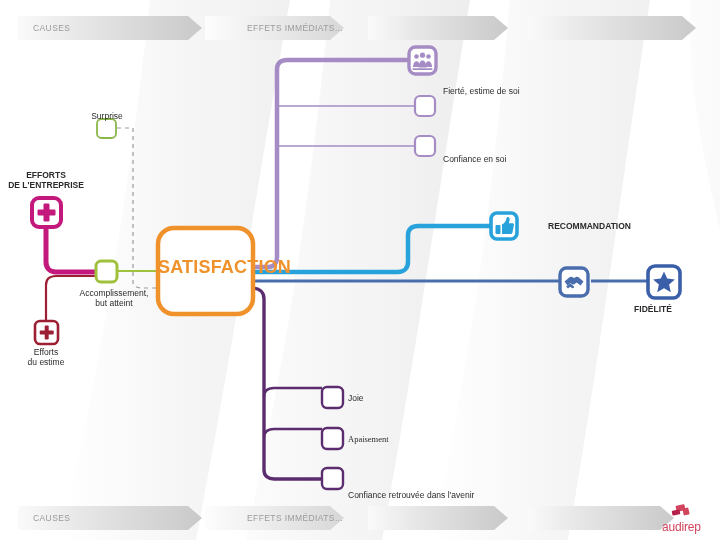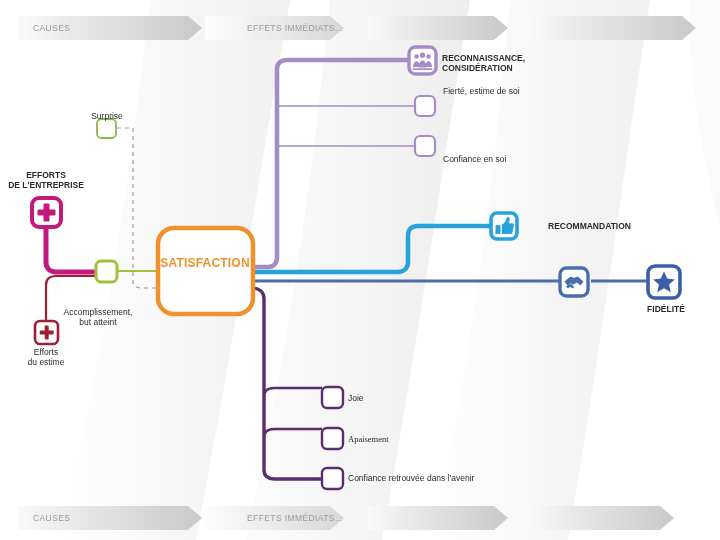--- a/index.html
+++ b/index.html
@@ -48,21 +48,21 @@
     letter-spacing: 0.4px;
     font-family: "Liberation Sans", sans-serif;
   }
   .satisfaction-label {
     position: absolute;
     left: 158px;
     top: 255px;
     width: 94px;
     text-align: center;
     color: #f0922b;
-    font-size: 12px;
+    font-size: 18px;
     font-weight: bold;
     line-height: 1.35;
     letter-spacing: 0.2px;
   }
   .logo-wrap {
     position: absolute;
     left: 662px;
     top: 504px;
     width: 52px;
     height: 30px;
@@ -295,39 +295,47 @@
     <div>DE L'ENTREPRISE</div>
   </div>
 
   <div class="lbl small center" style="left:10px; top:347px; width:72px;">
     <div>Efforts</div>
     <div>du estime</div>
   </div>
 
   <div class="lbl small center" style="left:76px; top:111px; width:62px;">Surprise</div>
 
-  <div class="lbl small center" style="left:52px; top:288px; width:92px;margin-top:19px;">
+  <div class="lbl small center" style="left:68px; top:288px; width:92px;">
     <div>Accomplissement,</div>
     <div>but atteint</div>
   </div>
 
-  <div class="lbl small bold" style="left:442px; top:53px;">
-    <div>RECONNAISSANCE,</div>
-    <div>CONSIDÉRATION</div>
-  </div>
 
   <div class="lbl small" style="left:443px; top:86px;">Fierté, estime de soi</div>
 
   <div class="lbl small" style="left:443px; top:142px;margin-top:12px;">Confiance en soi</div>
 
   <div class="lbl small bold" style="left:524px; top:221px;padding-left:24px;">RECOMMANDATION</div>
 
 
-  <div class="lbl small bold center" style="left:636px; top:304px; width:60px;">FIDÉLITÉ</div>
+  <div class="lbl small bold center" style="left:623px; top:304px; width:60px;">FIDÉLITÉ</div>
 
   <div class="lbl small" style="left:348px; top:393px;">Joie</div>
 
   <div class="lbl small" style="left:348px; top:434px;font-family:Liberation Serif, serif;">Apaisement</div>
 
-  <div class="lbl small" style="left:348px; top:473px;">Confiance retrouvée dans l'avenir</div>
-
+  <div class="lbl small" style="left:348px; top:490px;">Confiance retrouvée dans l'avenir</div>
+
+  <div class="logo-wrap">
+    <svg width="52" height="18" viewBox="0 0 52 18">
+      <g fill="#d2455f">
+        <rect x="14" y="1" width="9" height="6" rx="1" transform="rotate(-12 18.5 4)"></rect>
+        <rect x="21" y="4" width="6" height="7" rx="1" transform="rotate(-12 24 7.5)"></rect>
+      </g>
+      <g fill="#b51f4a">
+        <rect x="10" y="6" width="8" height="5" rx="1" transform="rotate(-12 14 8.5)"></rect>
+      </g>
+    </svg>
+    <div class="logo-text">audirep</div>
+  </div>
 
 </div>
 
 </body></html>

